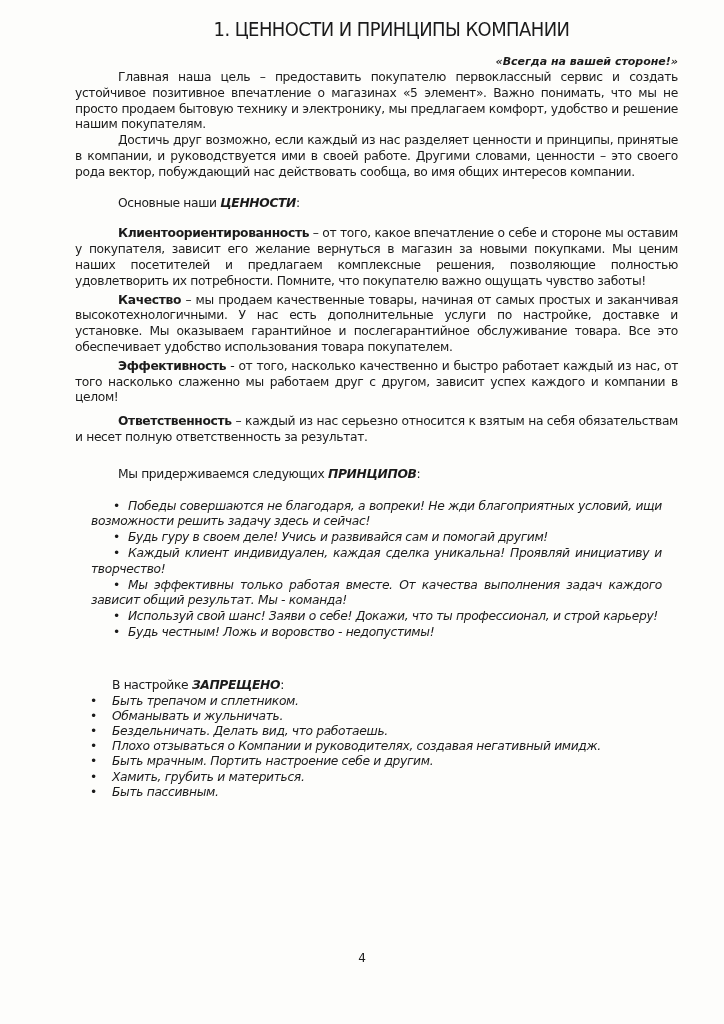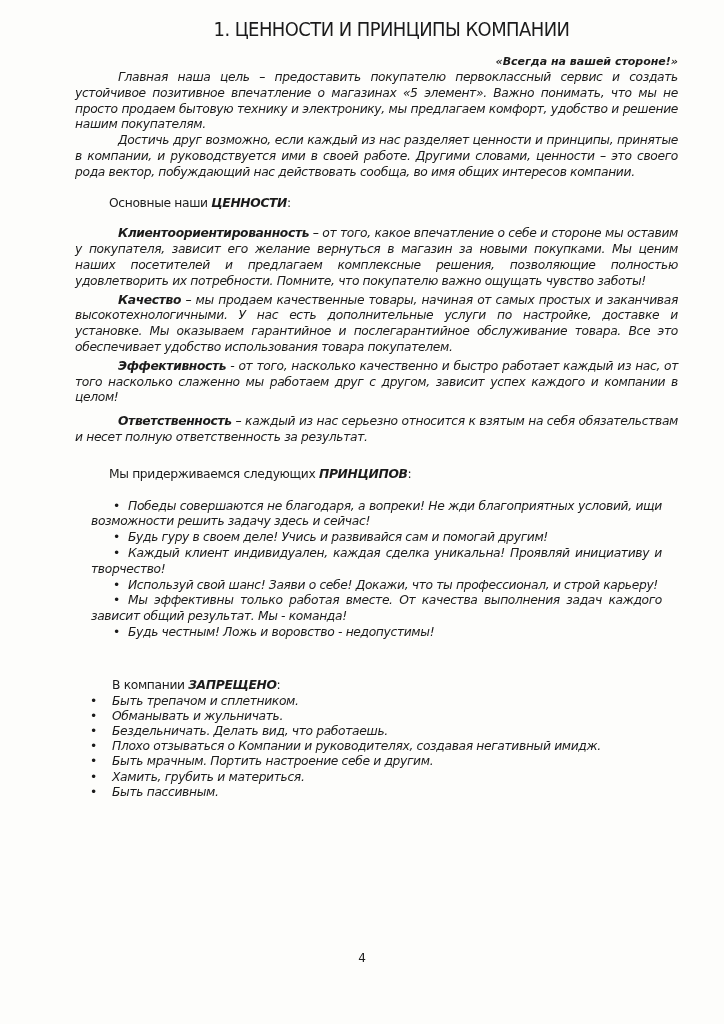--- a/index.html
+++ b/index.html
@@ -34,24 +34,24 @@
     margin-top: 10px;
     line-height: 16px;
   }
   p, .line {
     margin: 0;
     font-size: 12.3px;
     line-height: 15.8px;
     text-align: justify;
     letter-spacing: -0.35px;
   }
-  .indent { text-indent: 43px; font-style: italic; }
+  .indent { text-indent: 43px; }
   .b { font-weight: bold; }
   .bi { font-weight: bold; font-style: italic; }
-  .heading { margin-left: 34px; }
+  .heading { margin-left: 43px; }
   .gap-s { height: 6px; }
   .gap-m { height: 15px; }
   .gap-l { height: 21px; }
   ul.principles {
     list-style: none; padding: 0; margin: 16px;
   }
   ul.principles li {
     font-style: italic;
     font-size: 12.3px;
     line-height: 15.8px;
@@ -107,27 +107,27 @@
   <div class="gap-s" style="height:3px"></div>
   <p class="indent"><span class="b">Ответственность</span><span> – каждый из нас серьезно относится к взятым на себя обязательствам и несет полную ответственность за результат.</span></p>
 
   <div class="gap-l"></div>
   <div class="line heading"><span>Мы придерживаемся следующих </span><span class="bi">ПРИНЦИПОВ</span><span>:</span></div>
 
   <ul class="principles">
     <li><span class="dot">•</span><span>Победы совершаются не благодаря, а вопреки! Не жди благоприятных условий, ищи возможности решить задачу здесь и сейчас!</span></li>
     <li><span class="dot">•</span><span>Будь гуру в своем деле! Учись и развивайся сам и помогай другим!</span></li>
     <li><span class="dot">•</span><span>Каждый клиент индивидуален, каждая сделка уникальна! Проявляй инициативу и творчество!</span></li>
+    <li><span class="dot">•</span><span>Мы эффективны только работая вместе. От качества выполнения задач каждого зависит общий результат.  Мы - команда!</span></li>
     <li><span class="dot">•</span><span>Используй свой шанс! Заяви о себе! Докажи, что ты профессионал, и строй карьеру!</span></li>
-    <li><span class="dot">•</span><span>Мы эффективны только работая вместе. От качества выполнения задач каждого зависит общий результат.  Мы - команда!</span></li>
     <li><span class="dot">•</span><span>Будь честным! Ложь и воровство - недопустимы!</span></li>
   </ul>
 
   <div class="gap-l"></div>
-  <div class="line heading" style="margin-left:37px"><span>В компании </span><span class="bi">ЗАПРЕЩЕНО</span><span>:</span></div>
+  <div class="line heading" style="margin-left:37px"><span>В настройке </span><span class="bi">ЗАПРЕЩЕНО</span><span>:</span></div>
 
   <ul class="forbidden">
     <li><span class="dot">•</span><span>Быть трепачом и сплетником.</span></li>
     <li><span class="dot">•</span><span>Обманывать и жульничать.</span></li>
     <li><span class="dot">•</span><span>Бездельничать. Делать вид, что работаешь.</span></li>
     <li><span class="dot">•</span><span>Плохо отзываться о Компании и руководителях, создавая негативный имидж.</span></li>
     <li><span class="dot">•</span><span>Быть мрачным. Портить настроение себе и другим.</span></li>
     <li><span class="dot">•</span><span>Хамить, грубить и материться.</span></li>
     <li><span class="dot">•</span><span>Быть пассивным.</span></li>
   </ul>

